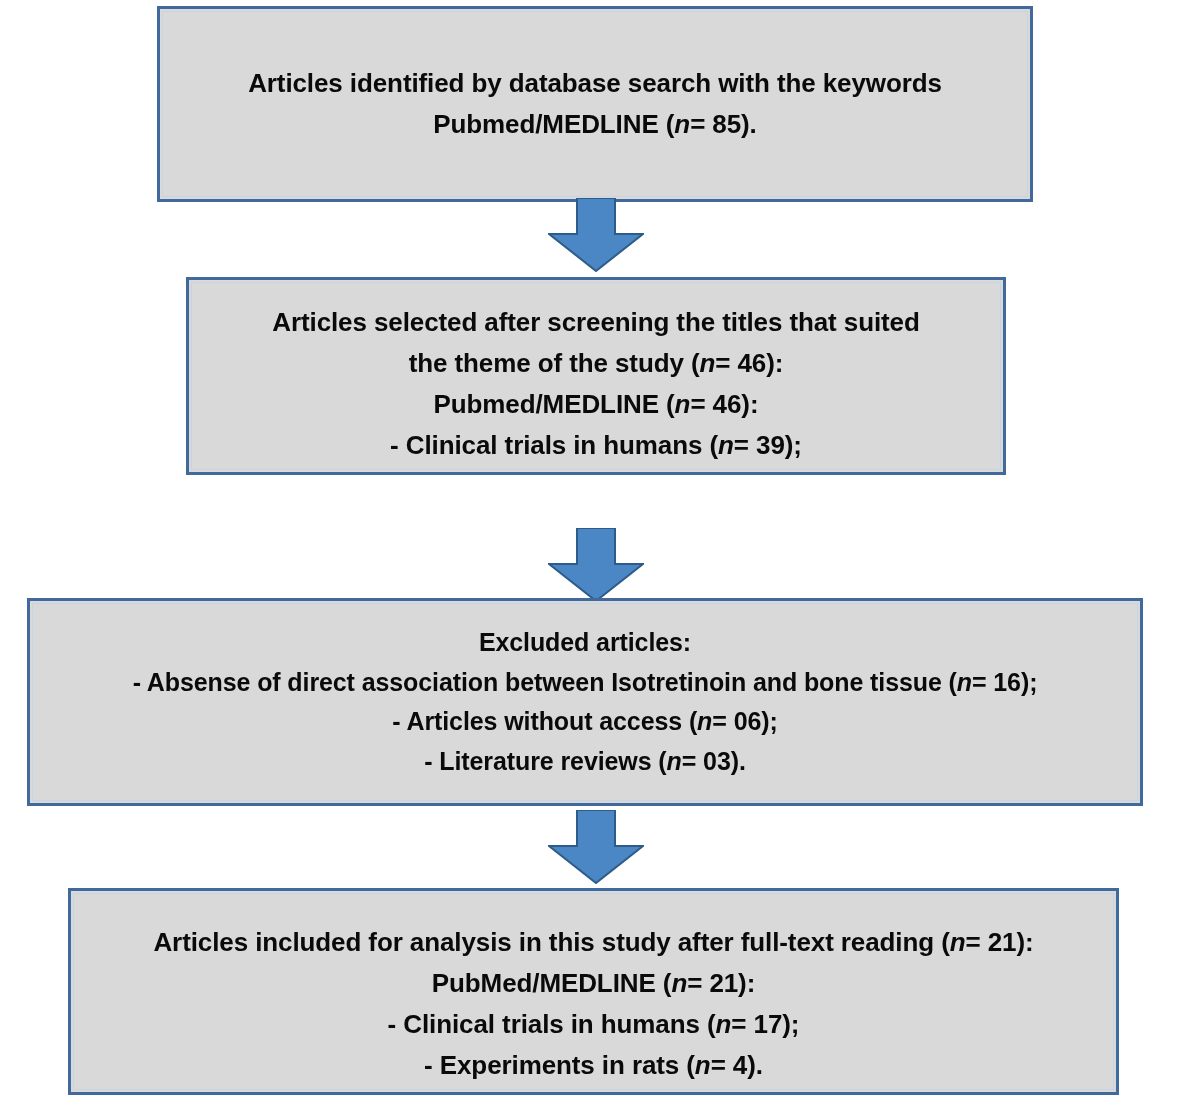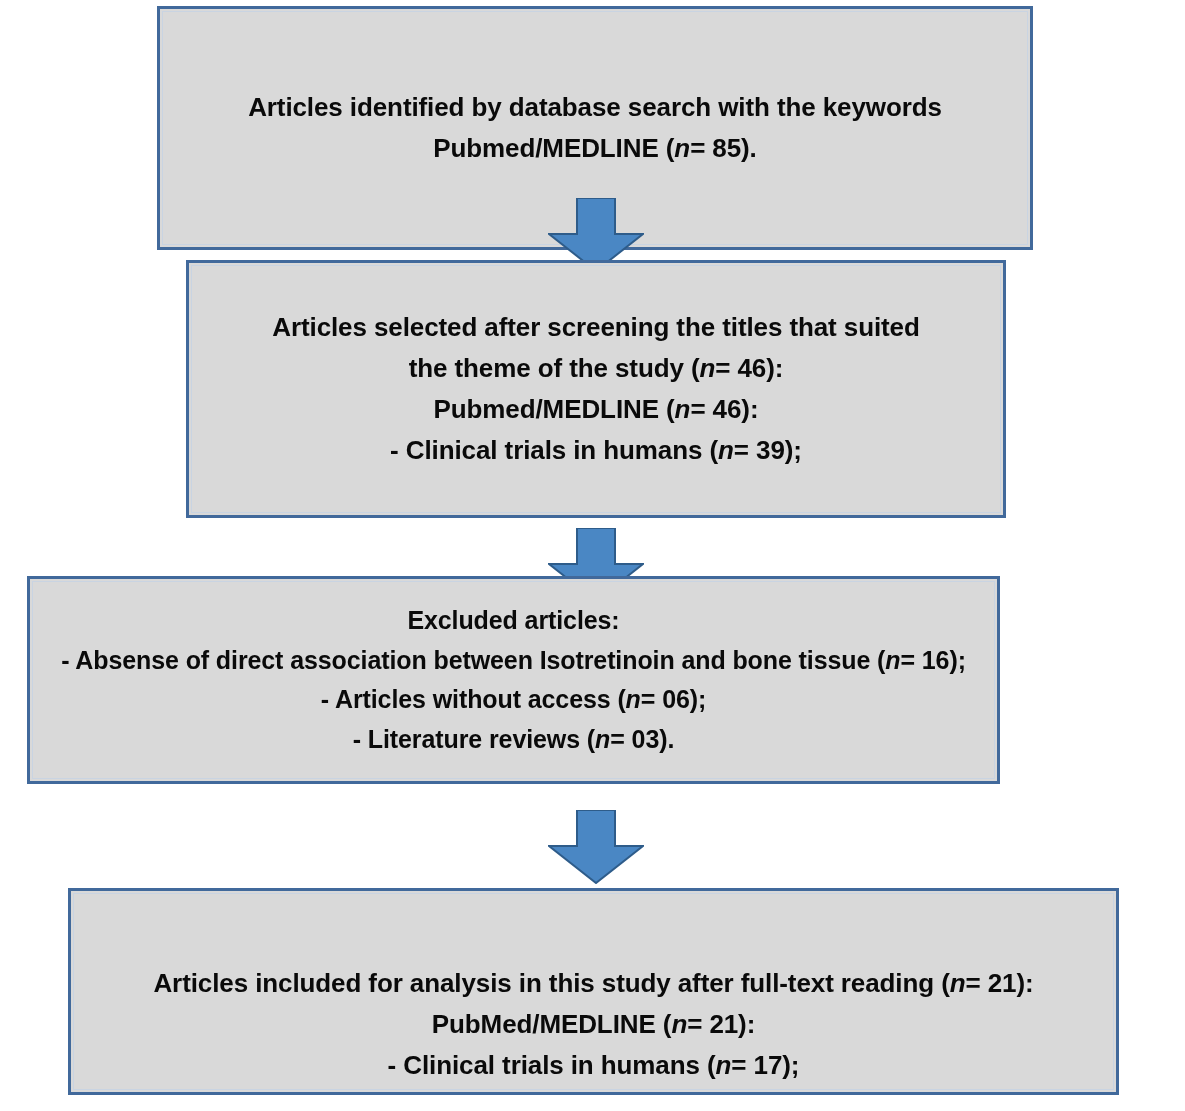--- a/index.html
+++ b/index.html
@@ -46,23 +46,23 @@
     line-height: 1.58;
     text-align: center;
     white-space: nowrap;
     letter-spacing: -0.1px;
   }
   .flow-line .n-italic {
     font-style: italic;
   }
 
   
-  #box-1 { left: 157px;  top: 6px;    width: 876px; height: 244px; }
-  #box-2 { left: 186px;  top: 260px;  width: 820px; height: 258px; }
-  #box-3 { left: 27px;   top: 576px;  width: 973px; height: 208px; }
+  #box-1 { left: 157px;  top: 6px;    width: 876px; height: 196px; }
+  #box-2 { left: 186px;  top: 277px;  width: 820px; height: 198px; justify-content: flex-end; }
+  #box-3 { left: 27px;   top: 598px;  width: 1116px; height: 208px; }
   #box-4 { left: 68px;   top: 888px;  width: 1051px; height: 207px; justify-content: flex-end; }
 
   
   #box-3 .flow-line { font-size: 25px; }
 
   
   .flow-arrow {
     position: absolute;
     width: 96px;
     height: 74px;
@@ -123,16 +123,17 @@
       <polygon points="29,0 67,0 67,36 95,36 48,73 1,36 29,36" fill="#4a87c4" stroke="#2e5c8a" stroke-width="2" stroke-linejoin="miter"></polygon>
     </svg>
   </div>
 
   <div class="flow-box" id="box-4">
     <div class="inner-edge"></div>
     <div class="flow-lines">
         <div class="flow-line"><span>Articles included for analysis in this study after full-text reading (</span><span class="n-italic">n</span><span>= 21):</span></div>
         <div class="flow-line"><span>PubMed/MEDLINE (</span><span class="n-italic">n</span><span>= 21):</span></div>
         <div class="flow-line"><span>- Clinical trials in humans (</span><span class="n-italic">n</span><span>= 17);</span></div>
+        <div class="flow-line"><span>- Experiments in rats (</span><span class="n-italic">n</span><span>= 4).</span></div>
       </div>
   </div>
 
 </div>
 
 </body></html>

